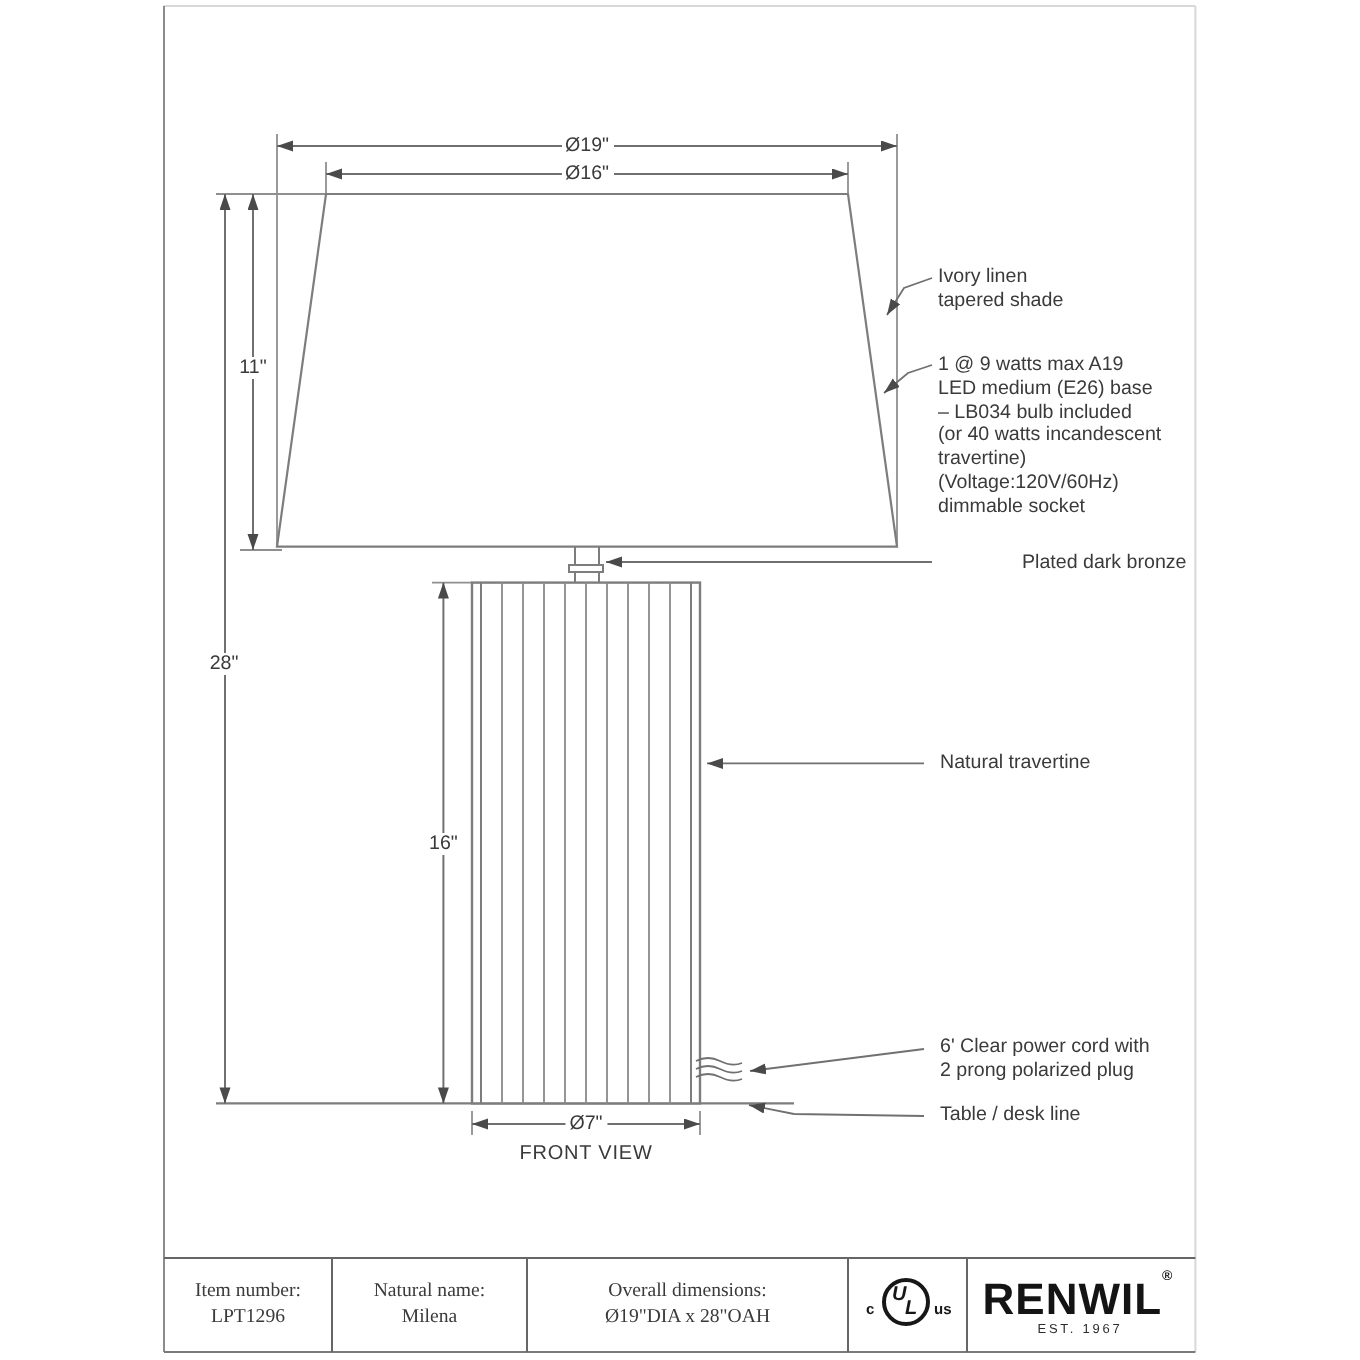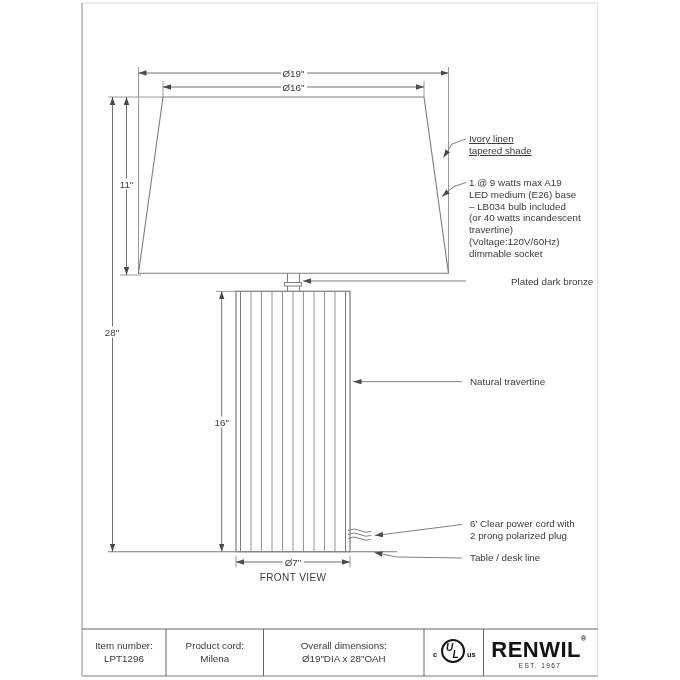--- a/index.html
+++ b/index.html
@@ -14,20 +14,21 @@
     transform:translate(-50%,-50%);
   }
   .note{font-size:9.8px;line-height:11.8px;color:#3a3a3a;}
   .view-label{
     font-size:10px;letter-spacing:.4px;color:#3a3a3a;transform:translate(-50%,-50%);
   }
   .tb-cell{
     position:absolute;display:flex;flex-direction:column;align-items:center;
     justify-content:center;text-align:right;font-size:9.8px;line-height:12.5px;
     color:#3a3a3a;
+    font-family:Liberation Serif, serif;
   }
   
   .ul-circle{
     position:absolute;width:24px;height:24px;border:2px solid #171717;border-radius:50%;
     box-sizing:border-box;
   }
   .ul-letter{position:absolute;font-style:italic;font-weight:bold;color:#171717;}
   .ul-u{font-size:10px;}
   .ul-l{font-size:10px;}
   .ul-side{position:absolute;font-size:7.5px;font-weight:bold;color:#171717;}
@@ -138,21 +139,21 @@
 
   <span class="txt dim" style="left:293.5px;top:72.5px;">Ø19"</span>
   <span class="txt dim" style="left:293.5px;top:86.5px;">Ø16"</span>
   <span class="txt dim" style="left:126.5px;top:184px;">11"</span>
   <span class="txt dim" style="left:112px;top:332px;">28"</span>
   <span class="txt dim" style="left:221.7px;top:421.5px;">16"</span>
   <span class="txt dim" style="left:293px;top:562px;">Ø7"</span>
 
   <span class="txt view-label" style="left:293px;top:577px;">FRONT VIEW</span>
 
-  <div class="txt note" style="left:469px;top:133px;text-decoration:underline;">
+  <div class="txt note" style="left:469px;top:133px;">
     <div>Ivory linen</div>
     <div>tapered shade</div>
   </div>
 
   <div class="txt note" style="left:469px;top:177px;">
     <div>1 @ 9 watts max A19</div>
     <div>LED medium (E26) base</div>
     <div>– LB034 bulb included</div>
     <div>(or 40 watts incandescent</div>
     <div>travertine)</div>
@@ -170,21 +171,21 @@
   </div>
 
   <div class="txt note" style="left:470px;top:552px;">Table / desk line</div>
 
   <div class="tb-cell" style="left:82px;top:629px;width:84px;height:47px;">
     <div>Item number:</div>
     <div>LPT1296</div>
   </div>
 
   <div class="tb-cell" style="left:166px;top:629px;width:97.5px;height:47px;">
-    <div>Product cord:</div>
+    <div>Natural name:</div>
     <div>Milena</div>
   </div>
 
   <div class="tb-cell" style="left:263.5px;top:629px;width:160.5px;height:47px;">
     <div>Overall dimensions:</div>
     <div>Ø19"DIA x 28"OAH</div>
   </div>
 
   <div>
     <span class="ul-side" style="left:433px;top:650px;">c</span>

